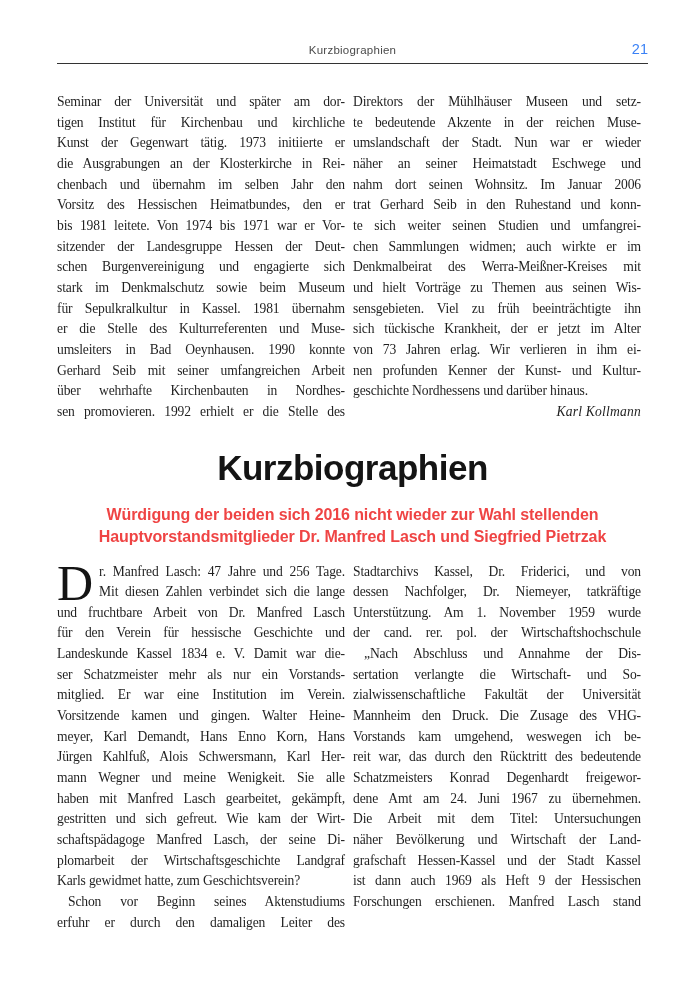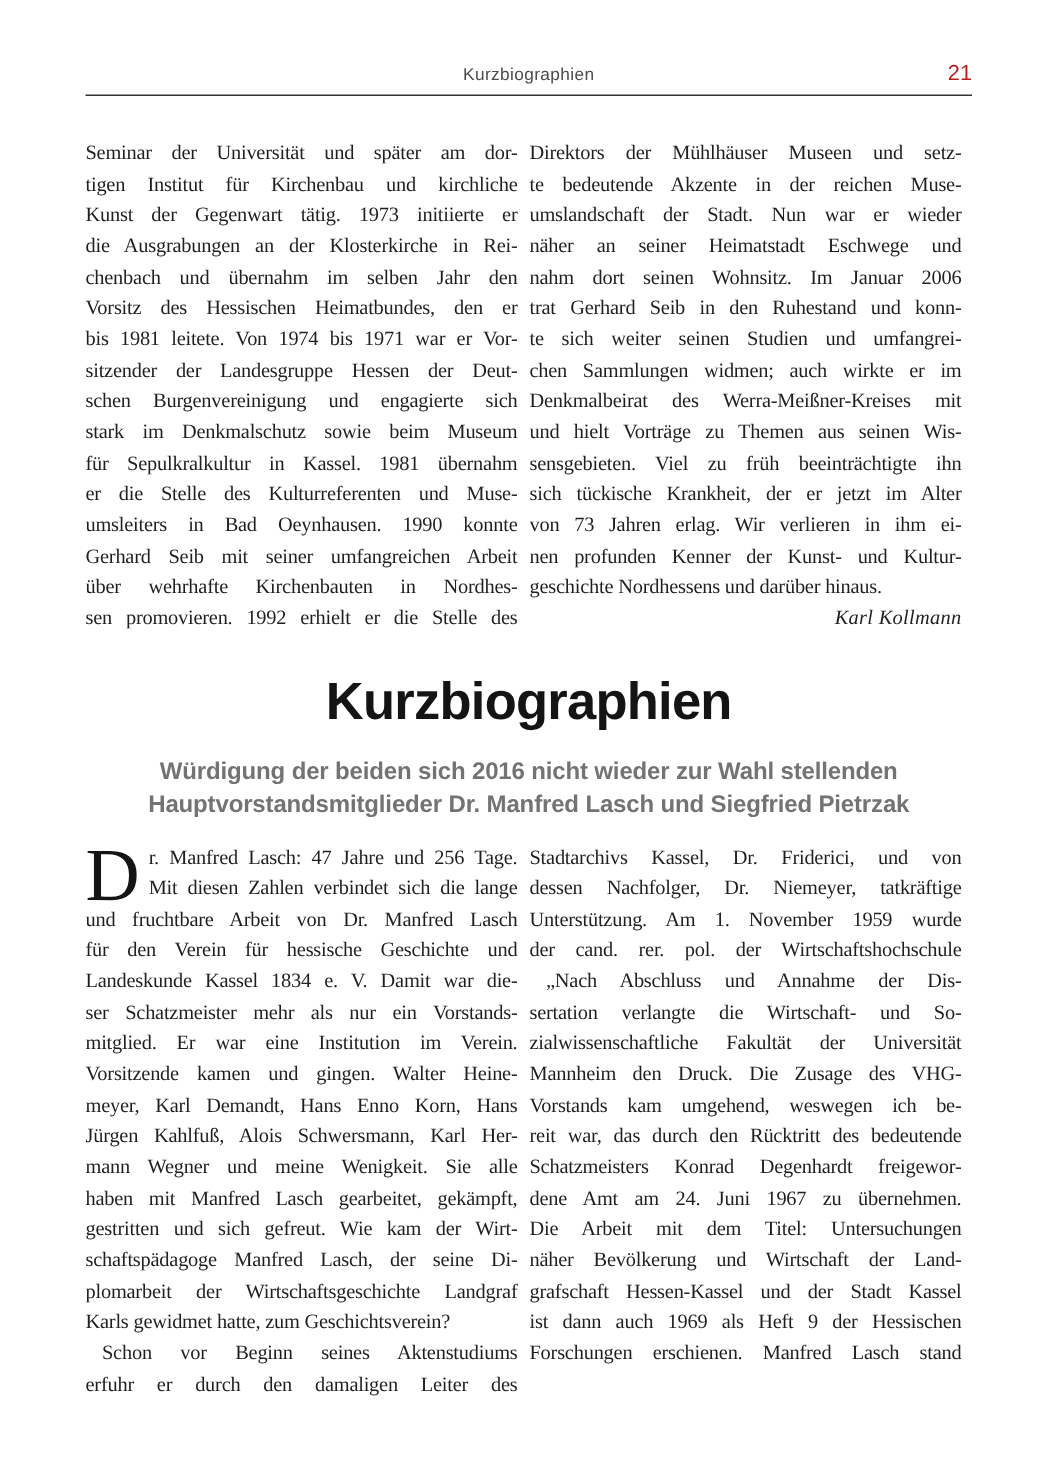--- a/index.html
+++ b/index.html
@@ -15,21 +15,21 @@
   
   .pagehead{position:relative;padding-top:44px;}
   .running-title{
     text-align:center;
     font-family:"Liberation Sans","DejaVu Sans",sans-serif;
     font-size:11.5px;letter-spacing:.25px;color:#4b4b4b;
   }
   .page-number{
     position:absolute;right:0;top:41px;
     font-family:"Liberation Sans","DejaVu Sans",sans-serif;
-    font-size:14.5px;color:#b91c1c;
+    font-size:14.5px;color:#3b82f6;
   }
   .head-rule{border-bottom:1.7px solid #333333;margin-top:7px;}
   
   .cols{display:flex;gap:8px;}
   .col{width:288px;font-size:13.6px;letter-spacing:-0.15px;line-height:20.65px;}
   .ln{text-align:justify;white-space:nowrap;}
   .ln.j{text-align-last:justify;}
   .ln.e{text-align:left;text-align-last:left;}
   .ln.ri{text-align-last:right;font-style:italic;letter-spacing:.2px;}
   .ln.in{text-indent:11px;}
@@ -40,21 +40,21 @@
     text-align:center;
     font-family:"Liberation Sans","DejaVu Sans",sans-serif;
     font-weight:bold;font-size:35px;line-height:38px;
     color:#141414;letter-spacing:-0.5px;
   }
   .sub-heading{
     margin-top:17px;
     text-align:center;
     font-family:"Liberation Sans","DejaVu Sans",sans-serif;
     font-weight:bold;font-size:16px;line-height:22.5px;
-    color:#737373;letter-spacing:-0.1px;
+    color:#ef4444;letter-spacing:-0.1px;
   }
   .block2{margin-top:13px;}
   .dropcap{
     float:left;
     font-family:"Liberation Serif","DejaVu Serif",serif;
     font-size:50px;line-height:38px;height:39px;
     margin:2px 6px 0 0;color:#141414;letter-spacing:0;
   }
 </style>
 </head>

